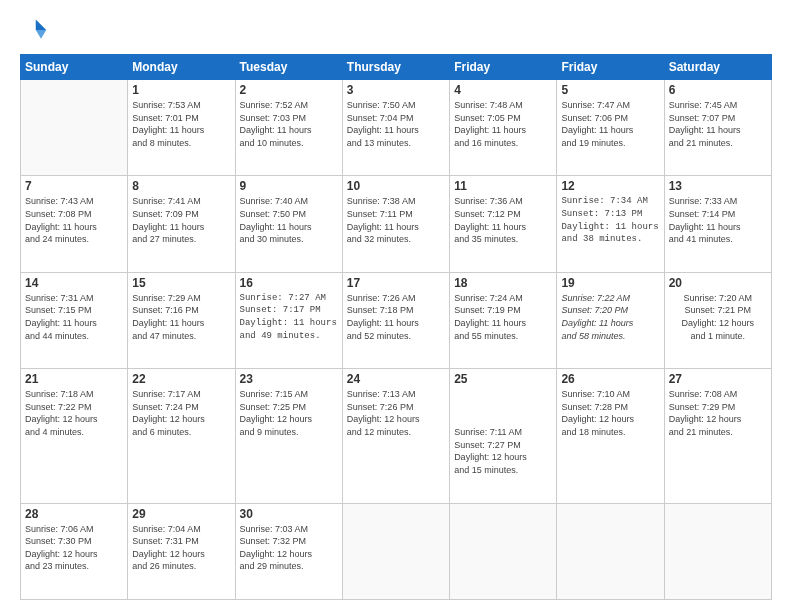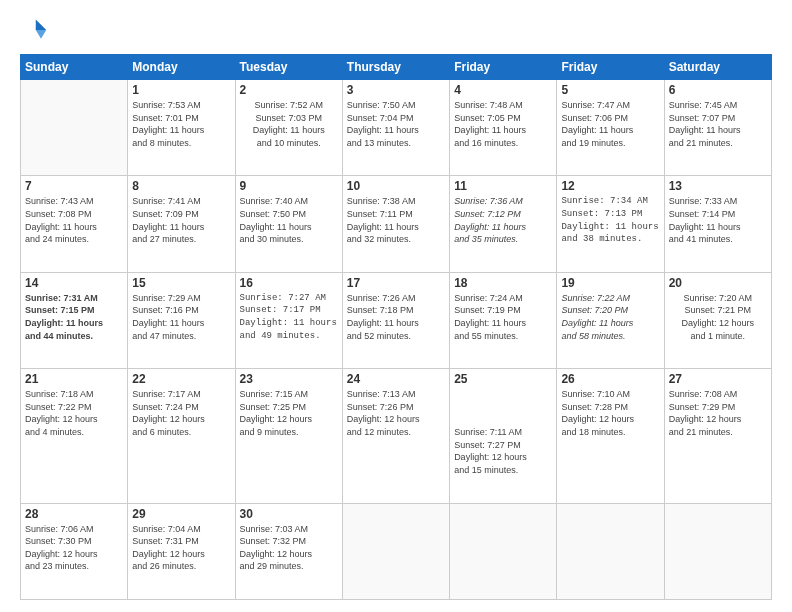--- a/index.html
+++ b/index.html
@@ -138,21 +138,21 @@
           <td class="empty"></td>
           <td>
             <span class="day-number">1</span>
             <div class="day-info" style="white-space: pre-line;">Sunrise: 7:53 AM
 Sunset: 7:01 PM
 Daylight: 11 hours
 and 8 minutes.</div>
           </td>
           <td>
             <span class="day-number">2</span>
-            <div class="day-info" style="white-space: pre-line; text-align: center;">Sunrise: 7:52 AM
+            <div class="day-info" style="white-space: pre-line;">Sunrise: 7:52 AM
 Sunset: 7:03 PM
 Daylight: 11 hours
 and 10 minutes.</div>
           </td>
           <td>
             <span class="day-number">3</span>
             <div class="day-info" style="white-space: pre-line;">Sunrise: 7:50 AM
 Sunset: 7:04 PM
 Daylight: 11 hours
 and 13 minutes.</div>
@@ -203,21 +203,21 @@
           </td>
           <td>
             <span class="day-number">10</span>
             <div class="day-info" style="white-space: pre-line;">Sunrise: 7:38 AM
 Sunset: 7:11 PM
 Daylight: 11 hours
 and 32 minutes.</div>
           </td>
           <td>
             <span class="day-number">11</span>
-            <div class="day-info" style="white-space: pre-line; font-style: italic;">Sunrise: 7:36 AM
+            <div class="day-info" style="white-space: pre-line;">Sunrise: 7:36 AM
 Sunset: 7:12 PM
 Daylight: 11 hours
 and 35 minutes.</div>
           </td>
           <td>
             <span class="day-number">12</span>
             <div class="day-info" style="white-space: pre-line; font-family: Liberation Mono, monospace;">Sunrise: 7:34 AM
 Sunset: 7:13 PM
 Daylight: 11 hours
 and 38 minutes.</div>
@@ -226,21 +226,21 @@
             <span class="day-number">13</span>
             <div class="day-info" style="white-space: pre-line;">Sunrise: 7:33 AM
 Sunset: 7:14 PM
 Daylight: 11 hours
 and 41 minutes.</div>
           </td>
         </tr>
         <tr>
           <td>
             <span class="day-number">14</span>
-            <div class="day-info" style="white-space: pre-line; font-weight: bold;">Sunrise: 7:31 AM
+            <div class="day-info" style="white-space: pre-line;">Sunrise: 7:31 AM
 Sunset: 7:15 PM
 Daylight: 11 hours
 and 44 minutes.</div>
           </td>
           <td>
             <span class="day-number">15</span>
             <div class="day-info" style="white-space: pre-line;">Sunrise: 7:29 AM
 Sunset: 7:16 PM
 Daylight: 11 hours
 and 47 minutes.</div>

